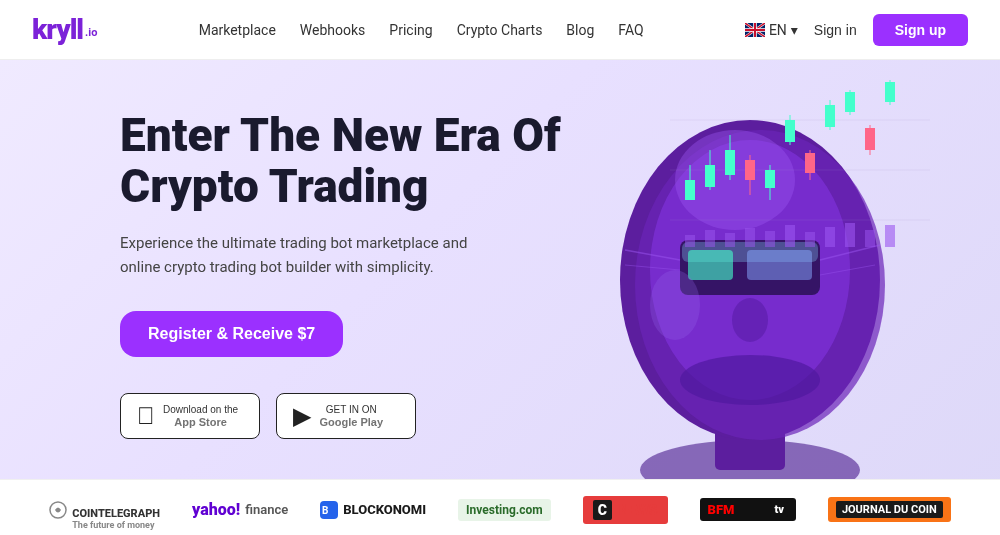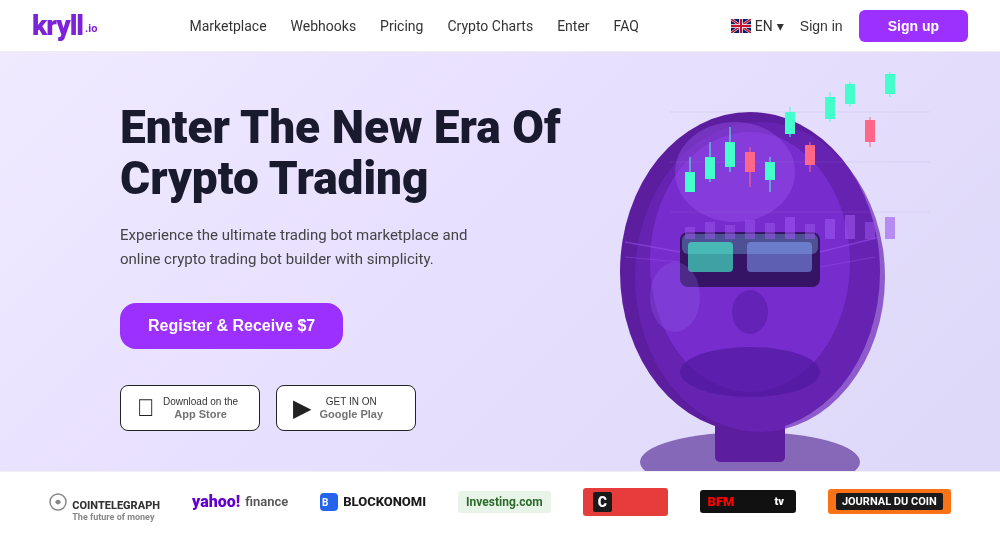--- a/index.html
+++ b/index.html
@@ -10,21 +10,21 @@
       height: 535px;
       overflow: hidden;
     }
 
     
     .navbar {
       display: flex;
       align-items: center;
       justify-content: space-between;
       padding: 0 32px;
-      height: 52px;
+      height: 60px;
       background: #fff;
       border-bottom: 1px solid #eee;
     }
     .logo {
       display: flex;
       align-items: center;
       gap: 2px;
     }
     .logo-text {
       font-size: 28px;
@@ -74,21 +74,21 @@
       background: none;
       border: none;
       cursor: pointer;
     }
     .signup-btn {
       font-size: 14px;
       color: #fff;
       background: #9b30ff;
       border: none;
       border-radius: 6px;
-      padding: 8px 29px;
+      padding: 8px 22px;
       cursor: pointer;
       font-weight: 600;
     }
 
     
     .hero {
       background: linear-gradient(135deg, #f0eaff 0%, #e8e0ff 40%, #ddd8f8 100%);
       width: 100%;
       height: 479px;
       display: flex;
@@ -223,21 +223,21 @@
 <nav class="navbar">
   <div class="logo">
     <span class="logo-text">kryll</span>
     <span class="logo-io">.io</span>
   </div>
   <div class="nav-links">
     <a class="nav-link">Marketplace</a>
     <a class="nav-link">Webhooks</a>
     <a class="nav-link">Pricing</a>
     <a class="nav-link">Crypto Charts</a>
-    <a class="nav-link">Enter</a>
+    <a class="nav-link">Blog</a>
     <a class="nav-link">FAQ</a>
   </div>
   <div class="nav-actions">
     <div class="lang-selector">
 
       <svg class="flag" viewBox="0 0 20 14">
         <rect width="20" height="14" fill="#012169"></rect>
         <path d="M0,0 L20,14 M20,0 L0,14" stroke="#fff" stroke-width="2.5"></path>
         <path d="M0,0 L20,14 M20,0 L0,14" stroke="#C8102E" stroke-width="1.5"></path>
         <path d="M10,0 V14 M0,7 H20" stroke="#fff" stroke-width="3.5"></path>

